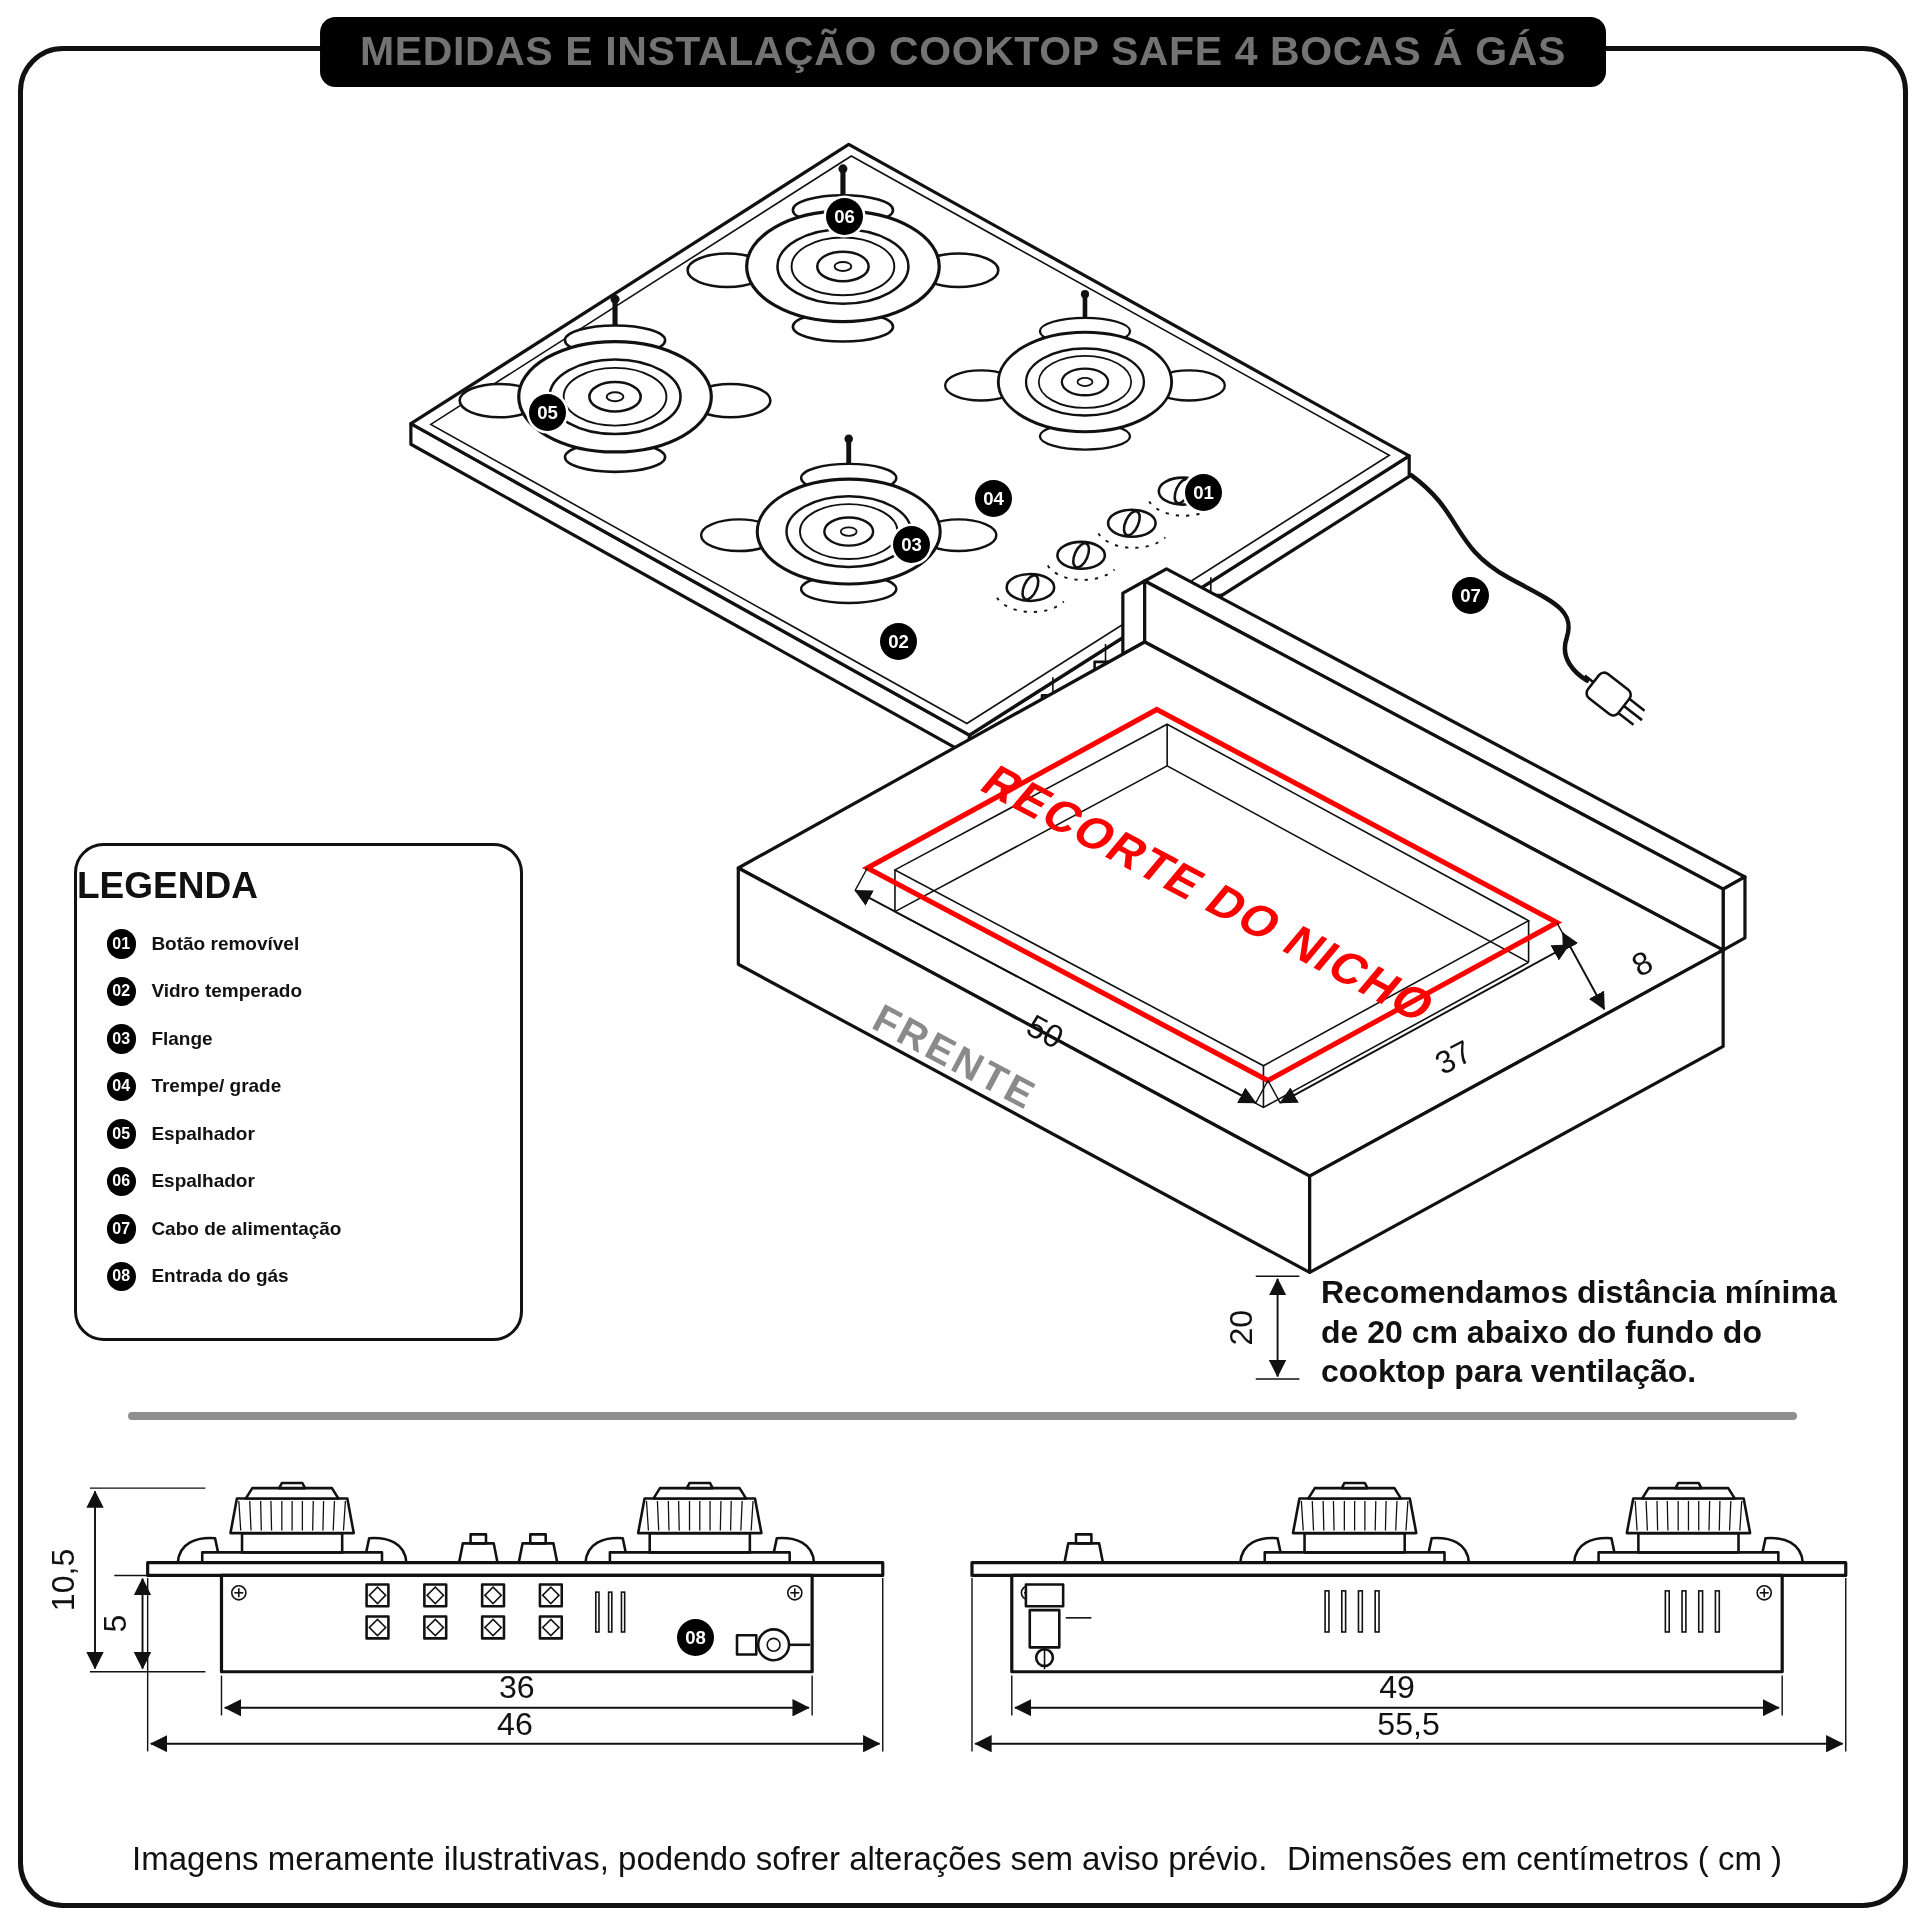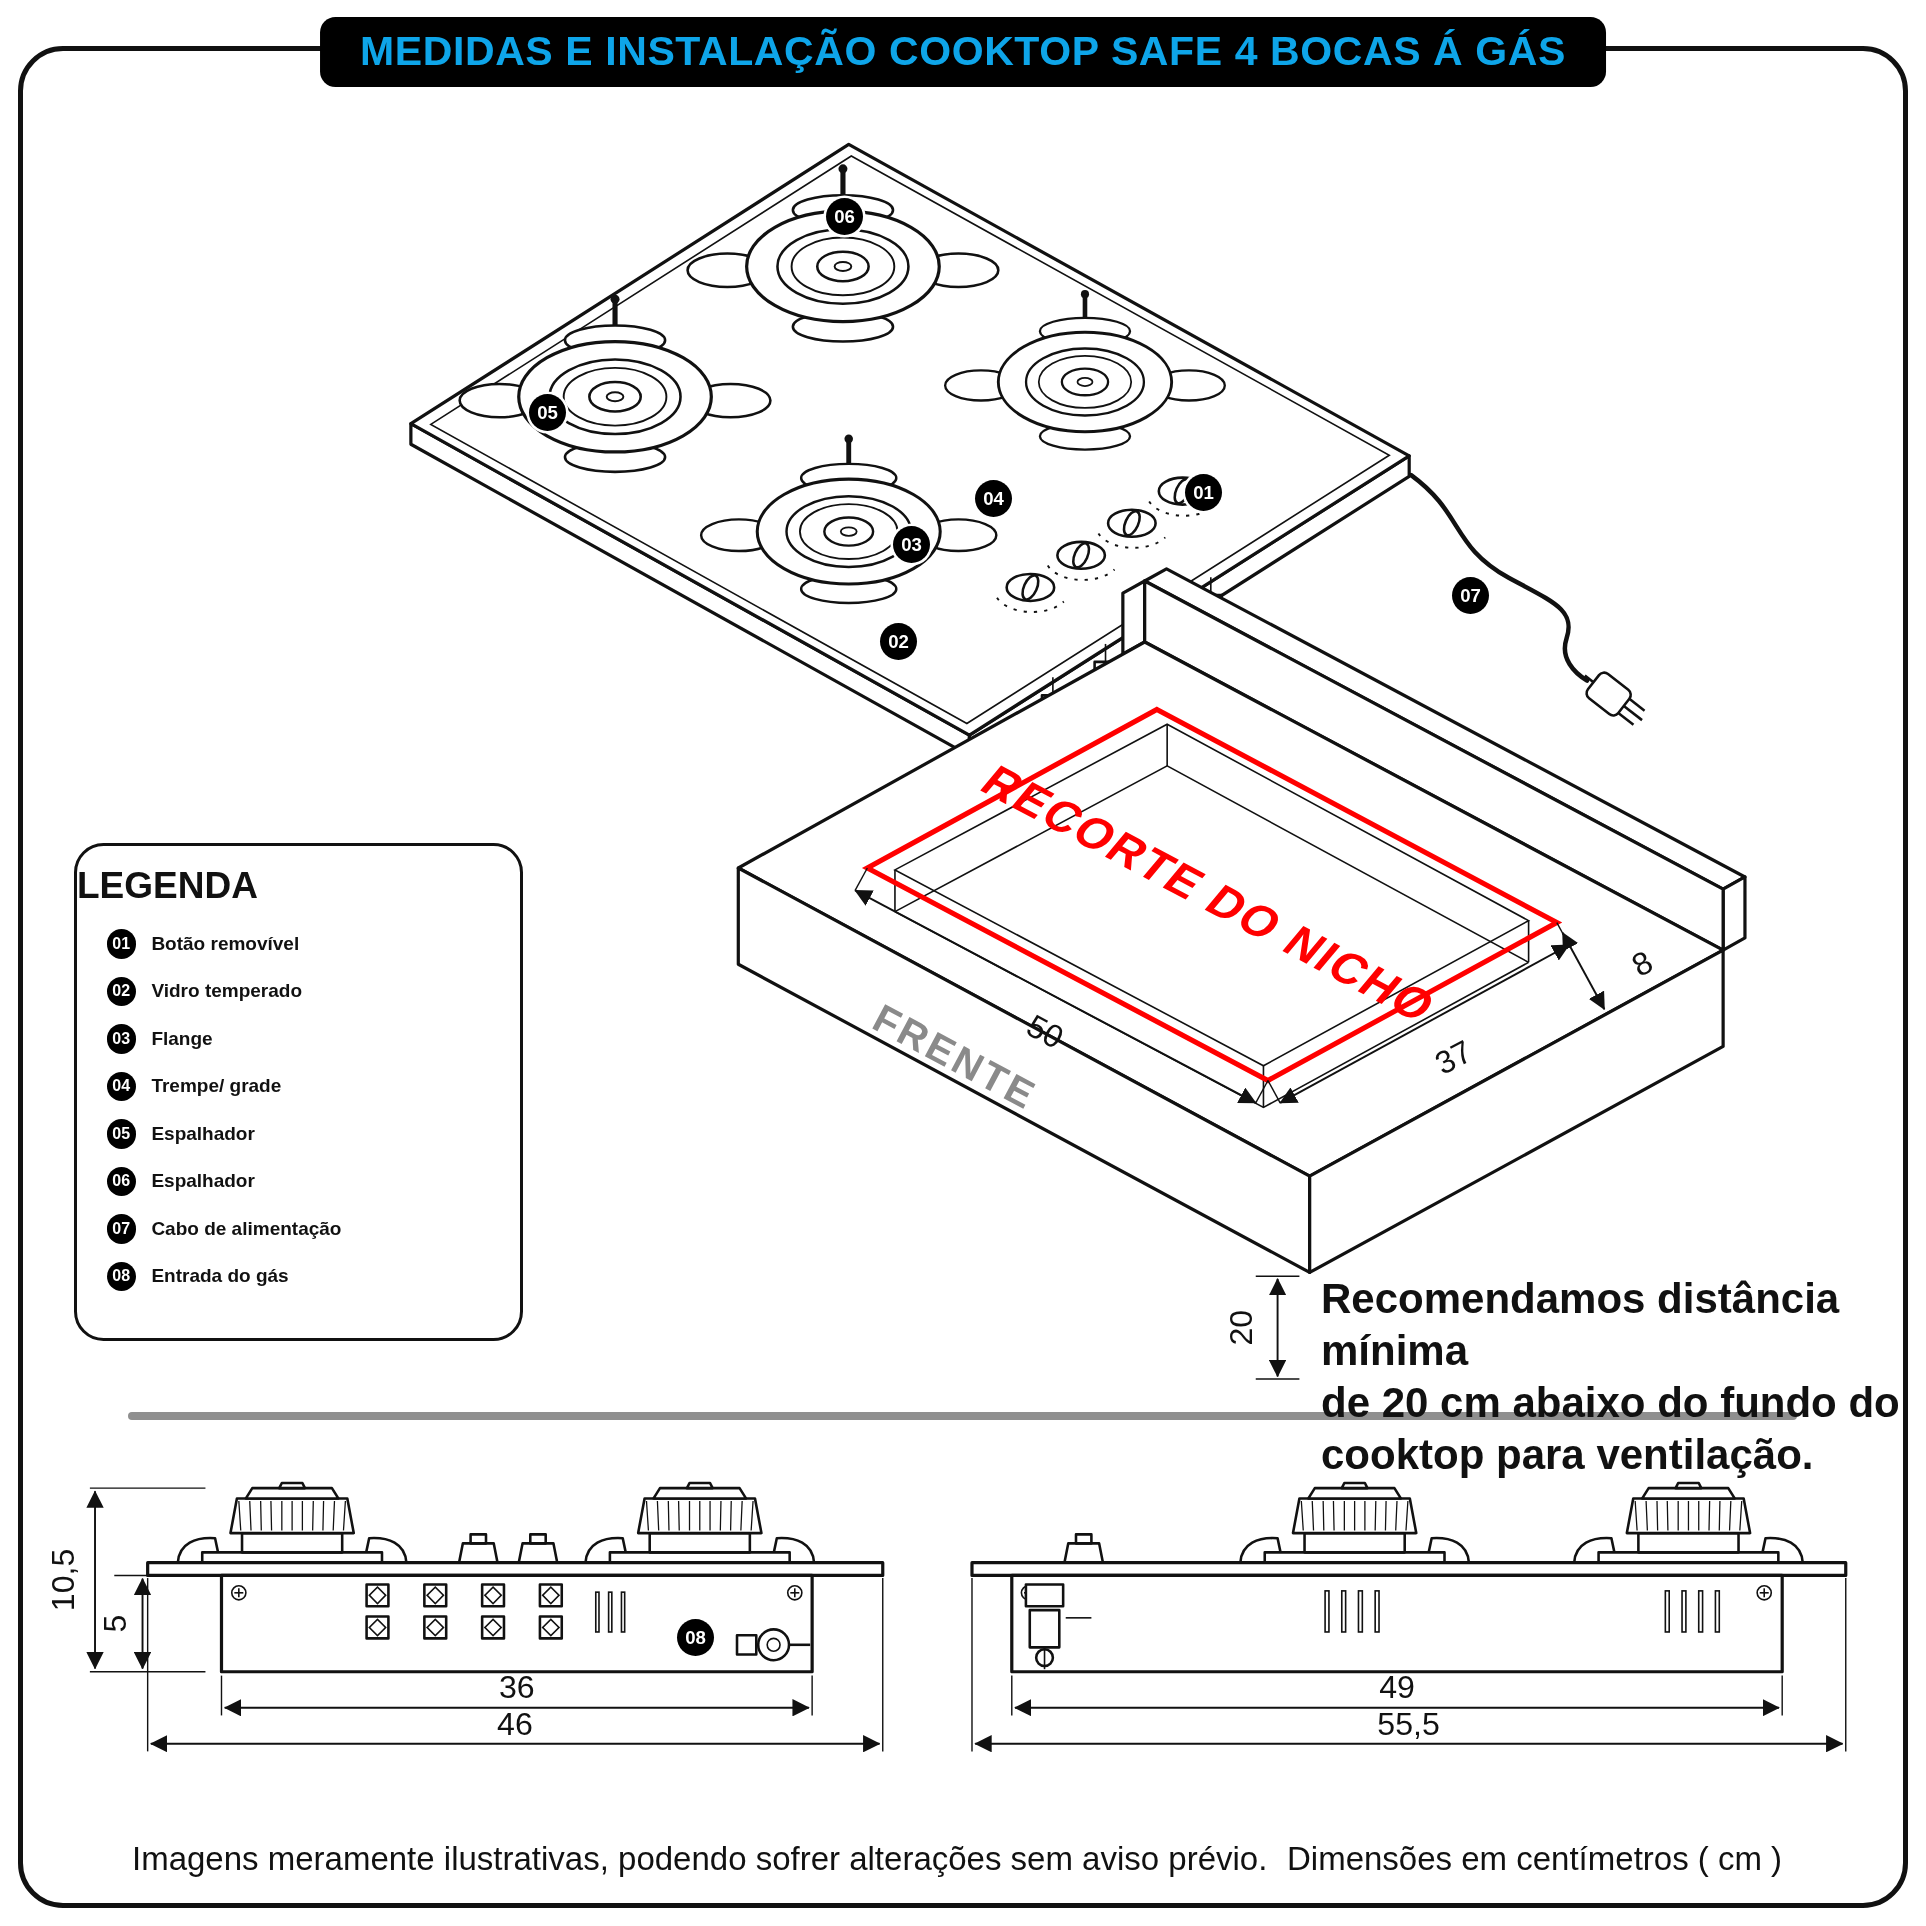--- a/index.html
+++ b/index.html
@@ -1,35 +1,35 @@
 <!DOCTYPE html>
 <html style="font-size:10.3px"><head>
 <meta charset="utf-8">
 <style>
   html,body{margin:0;padding:0;background:#fff;}
   .page{position:relative;width:1926px;height:1926px;background:#fff;overflow:hidden;
         font-family:"Liberation Sans",sans-serif;color:#111;}
   .page-border{position:absolute;left:18px;right:18px;top:46px;bottom:18px;
         border:5.8px solid #111;border-radius:45px;z-index:1;}
   .title-bar{position:absolute;top:16.7px;left:50%;transform:translateX(-50%);
-        background:#000;color:#0ea5e9;font-size:41px;font-weight:bold;white-space:nowrap;
+        background:#000;color:#737373;font-size:41px;font-weight:bold;white-space:nowrap;
         padding:11.6px 40px;border-radius:15.4px;letter-spacing:0.6px;z-index:6;}
   .drawing{position:absolute;left:0;top:0;z-index:2;}
   .callout{position:absolute;width:37px;height:37px;border-radius:50%;background:#000;color:#fff;
         display:flex;align-items:center;justify-content:center;font-size:18.6px;font-weight:bold;
         z-index:5;box-shadow:0 0 0 2.6px #fff;}
   .legend-box{position:absolute;left:74px;top:843px;width:449px;height:498px;border:3.9px solid #111;
         border-radius:29.5px;background:#fff;z-index:4;box-sizing:border-box;}
   .legend-title{font-size:37px;font-weight:bold;margin-top:19px;}
   .legend-items{margin:22px 0 0 29.5px;}
   .legend-row{display:flex;align-items:center;margin-bottom:18px;}
   .legend-badge{width:29.5px;height:29.5px;border-radius:50%;background:#000;color:#fff;
         display:flex;align-items:center;justify-content:center;font-size:16px;font-weight:bold;flex:0 0 29.5px;}
   .legend-label{font-size:19px;font-weight:bold;margin-left:15.4px;white-space:nowrap;}
-  .vent-note{position:absolute;left:1321px;top:1273px;font-size:42px;font-weight:bold;line-height:1.24;z-index:4;}
+  .vent-note{position:absolute;left:1321px;top:1273px;font-size:32px;font-weight:bold;line-height:1.24;z-index:4;}
   .divider{position:absolute;left:128px;top:1412px;width:1669px;height:7.7px;background:#8f8f8f;border-radius:3.9px;z-index:2;}
   .footer-left{position:absolute;left:132px;top:1840px;font-size:33px;z-index:4;}
   .footer-right{position:absolute;left:1287px;top:1840px;font-size:33px;z-index:4;}
 
   
   .s-line{fill:#fff;stroke:#111;stroke-width:5;stroke-linejoin:round;}
   .s-med{fill:#fff;stroke:#111;stroke-width:4;stroke-linejoin:round;}
   .s-thin{fill:none;stroke:#111;stroke-width:2.5;}
   .s-open{fill:none;stroke:#111;stroke-width:4;}
   .dots{fill:none;stroke:#111;stroke-width:3;stroke-dasharray:5 11;}

